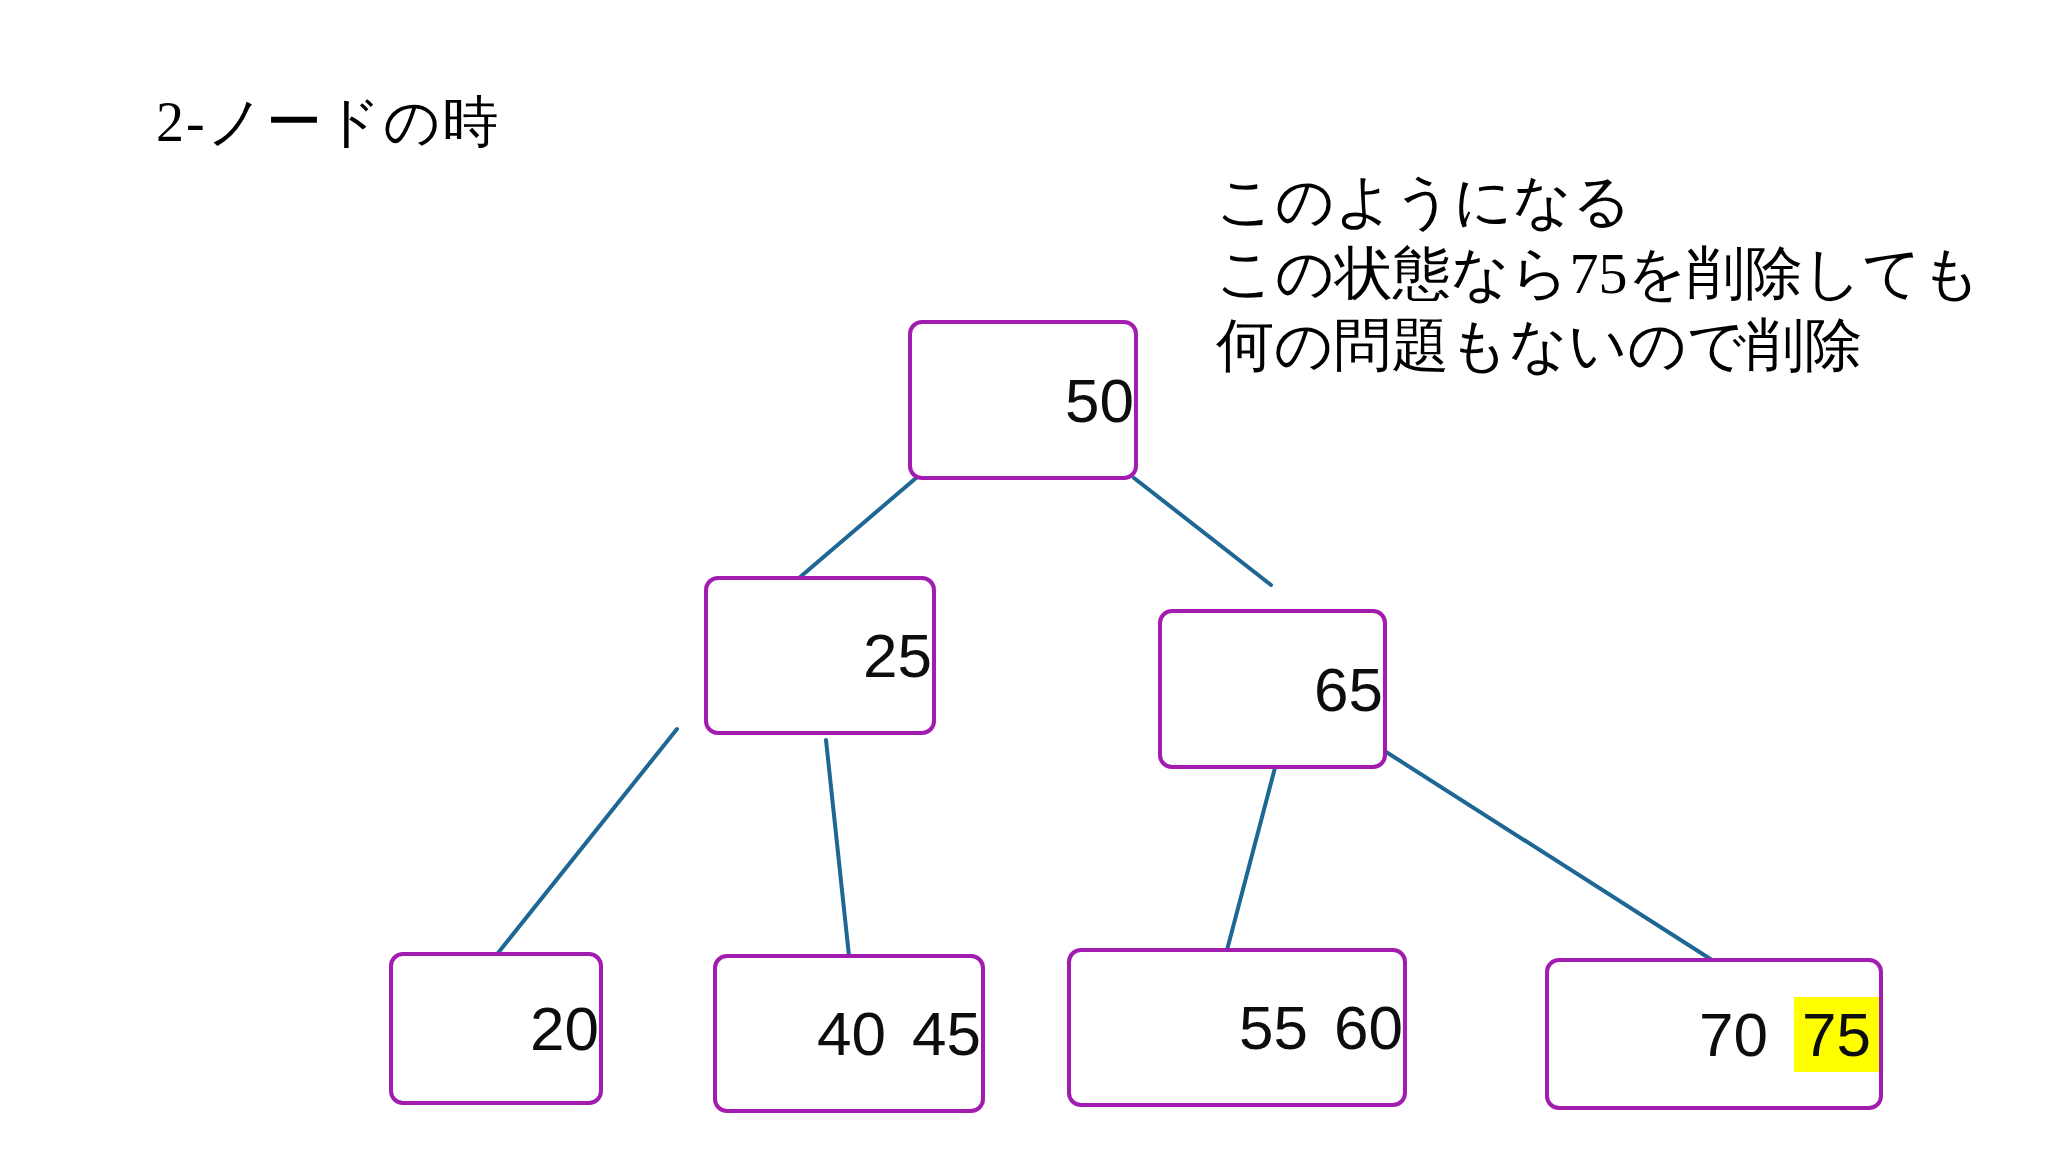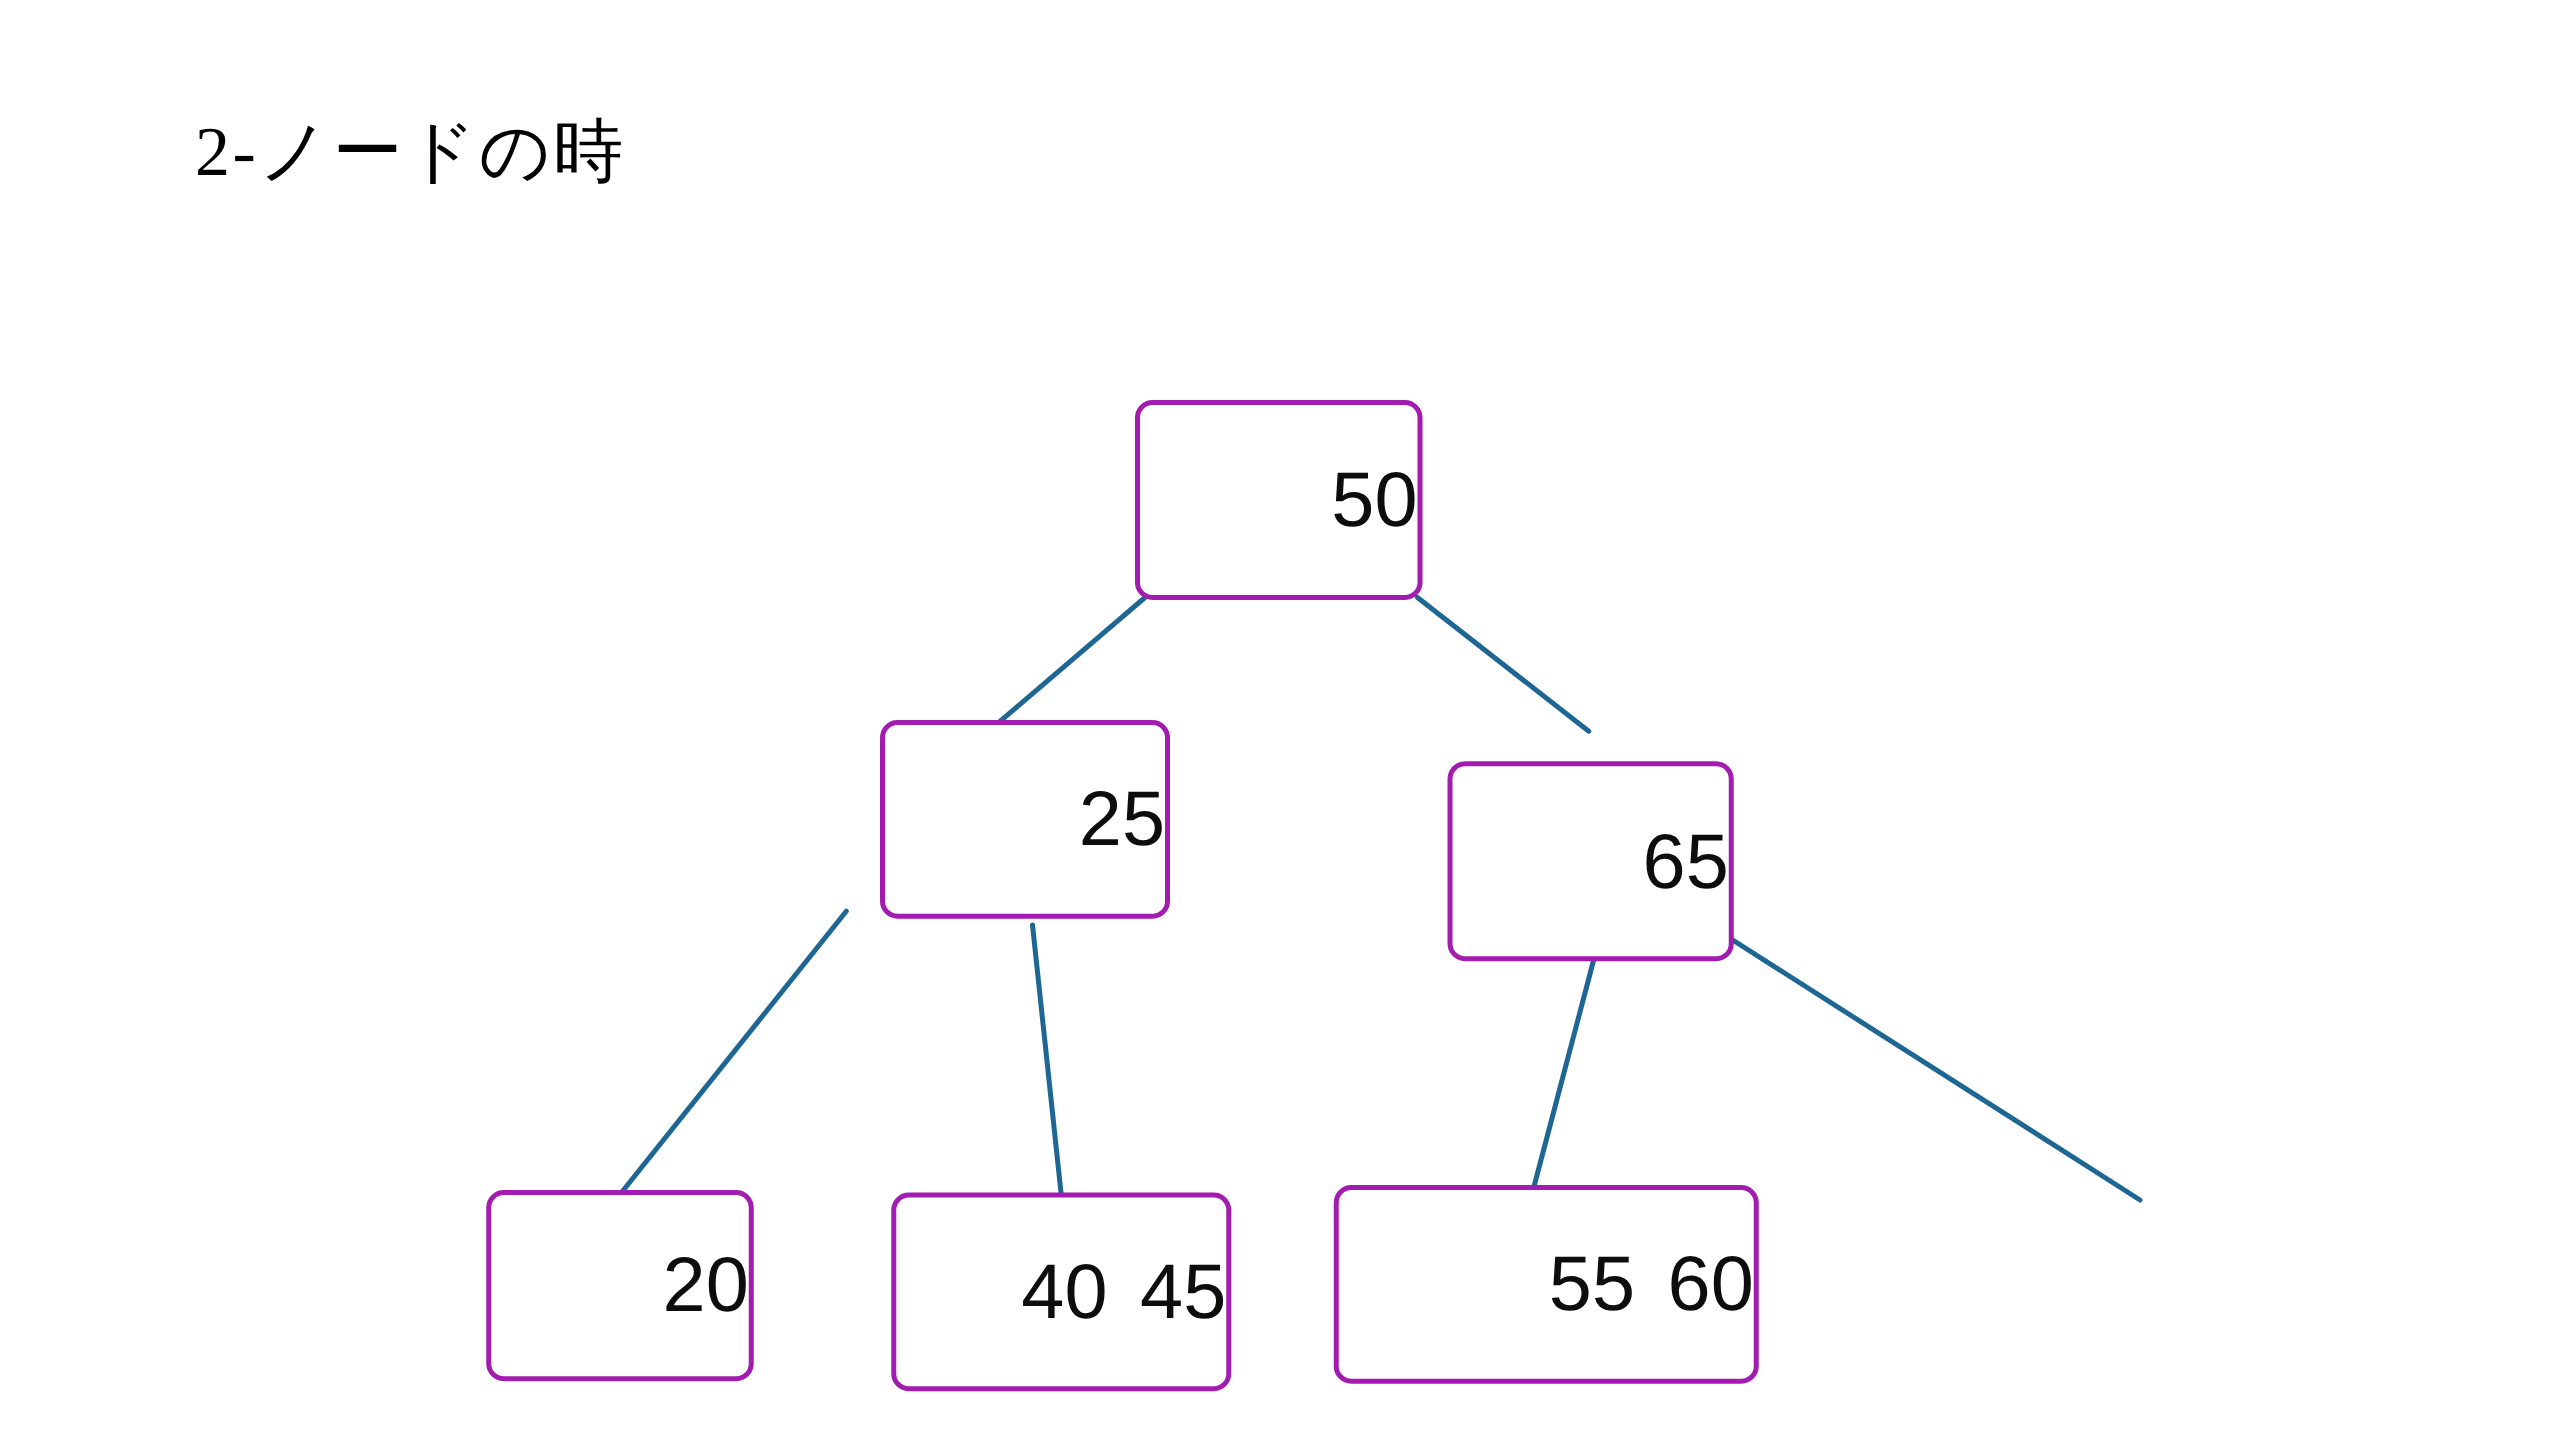--- a/index.html
+++ b/index.html
@@ -84,20 +84,25 @@
   .node-55-60 { left: 1067px; top: 948px; width: 340px; height: 159px; }
   .node-70-75 { left: 1545px; top: 958px; width: 338px; height: 152px; }
 </style>
 </head>
 <body>
 
 <div class="slide">
 
   <h1 class="slide-title">2-ノードの時</h1>
 
+  <div class="annotation">
+    <div class="ann-line">このようになる</div>
+    <div class="ann-line">この状態なら75を削除しても</div>
+    <div class="ann-line">何の問題もないので削除</div>
+  </div>
 
   <svg class="edges" viewBox="0 0 2048 1152" xmlns="http://www.w3.org/2000/svg">
     <line class="edge" x1="916" y1="478" x2="799" y2="578" stroke="#1e6794"></line>
     <line class="edge" x1="1134" y1="478" x2="1271" y2="585" stroke="#1e6794"></line>
     <line class="edge" x1="677" y1="729" x2="498" y2="953" stroke="#1e6794"></line>
     <line class="edge" x1="826" y1="740" x2="849" y2="956" stroke="#1e6794"></line>
     <line class="edge" x1="1281" y1="745" x2="1227" y2="950" stroke="#1e6794"></line>
     <line class="edge" x1="1358" y1="734" x2="1712" y2="960" stroke="#1e6794"></line>
   </svg>
 
@@ -120,14 +125,18 @@
   <div class="node node-40-45">
     <span>40</span>
     <span>45</span>
   </div>
 
   <div class="node node-55-60">
     <span>55</span>
     <span>60</span>
   </div>
 
+  <div class="node node-70-75">
+    <span>70</span>
+    <span class="hl">75</span>
+  </div>
 
 </div>
 
 </body></html>

